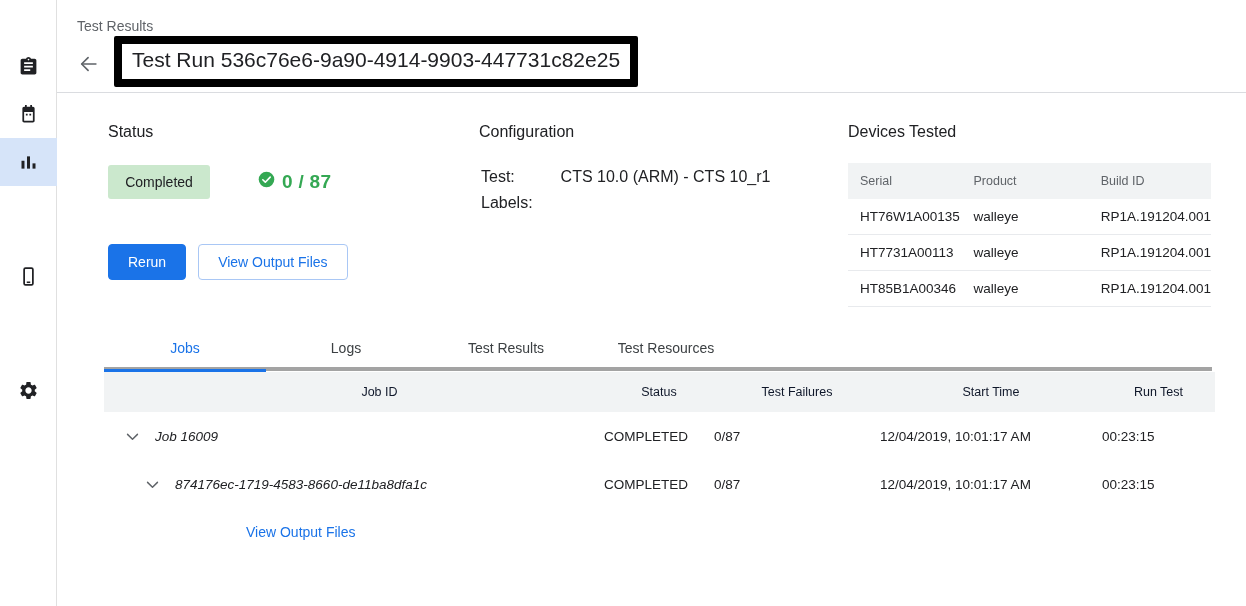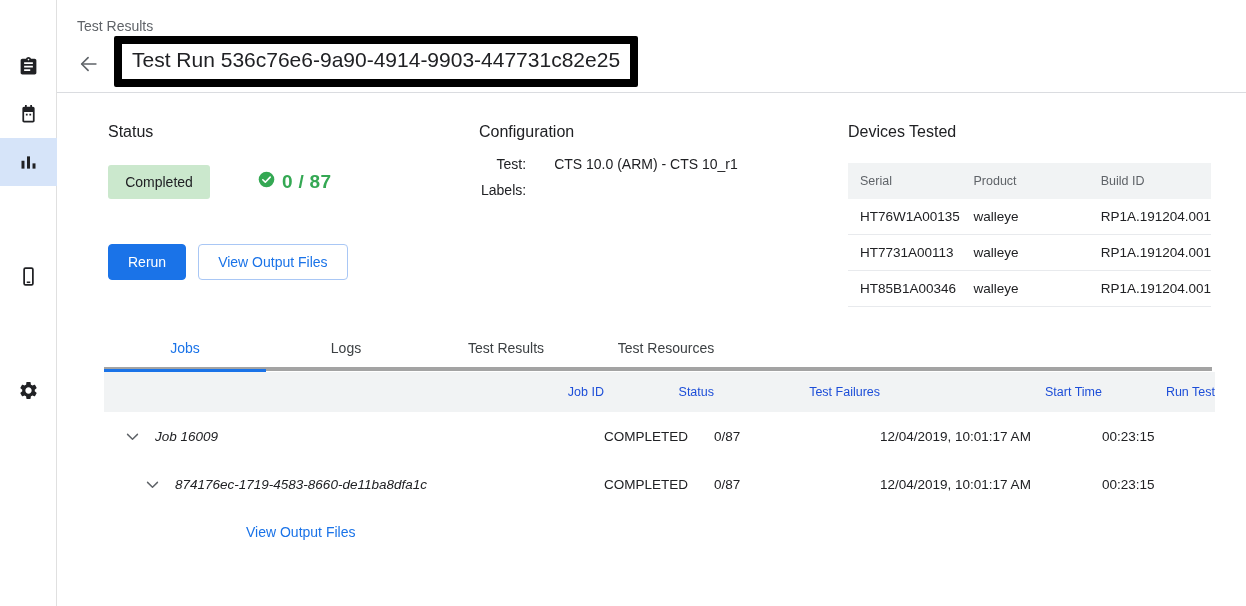--- a/index.html
+++ b/index.html
@@ -98,21 +98,21 @@
   .buttons { margin-top: 45px; display: flex; align-items: center; }
   .btn {
     font-size: 14px; border-radius: 4px;
     padding: 9px 19px; cursor: pointer;
     font-family: "Liberation Sans", sans-serif;
     white-space: nowrap;
   }
   .btn-filled { background: #1a73e8; color: #fff; border: 1px solid #1a73e8; }
   .btn-outline { background: #fff; color: #1a73e8; border: 1px solid #a9c7f5; margin-left: 12px; }
 
-  .config-table { margin-top: 12px; font-size: 14px; color: #202124; text-align: right; }
+  .config-table { margin-top: 24px; font-size: 16px; color: #202124; }
   .config-table td { padding: 0 0 5px 0; vertical-align: top; line-height: 19px; }
   .config-key { padding-right: 26px !important; color: #202124; }
 
   .devices { margin-top: 22px; width: 363px; }
   .devices table { border-collapse: collapse; width: 363px; font-size: 13px; }
   .devices thead th {
     background: #f1f3f4; color: #5f6368; font-weight: 400;
     text-align: left; padding: 11px 0 11px 12px; font-size: 12.5px;
   }
   .devices tbody td {
@@ -146,22 +146,22 @@
   .tab-2 { width: 160px; }
   .tab-3 { width: 160px; }
   .tab-4 { width: 160px; }
 
   
   .jobs {
     position: absolute; top: 372px; left: 47px; width: 1111px;
   }
   .jobs table { border-collapse: collapse; width: 1111px; }
   .jobs thead th {
-    background: #f1f3f4; color: #1d4ed8; font-weight: 400;
-    font-size: 12.5px; text-align: right;
+    background: #f1f3f4; color: #0f172a; font-weight: 400;
+    font-size: 12.5px; text-align: center;
     height: 40px; padding: 0; vertical-align: middle; margin-left: 39px;
   }
   .jc-job { width: 500px; padding-left: 51px !important; }
   .jc-status { width: 110px; }
   .jc-fail { width: 166px; }
   .jc-start { width: 222px; }
   .jc-run { width: 113px; }
   .jobs tbody td {
     font-size: 13.5px; color: #202124;
     height: 48px; padding: 0; vertical-align: middle;

